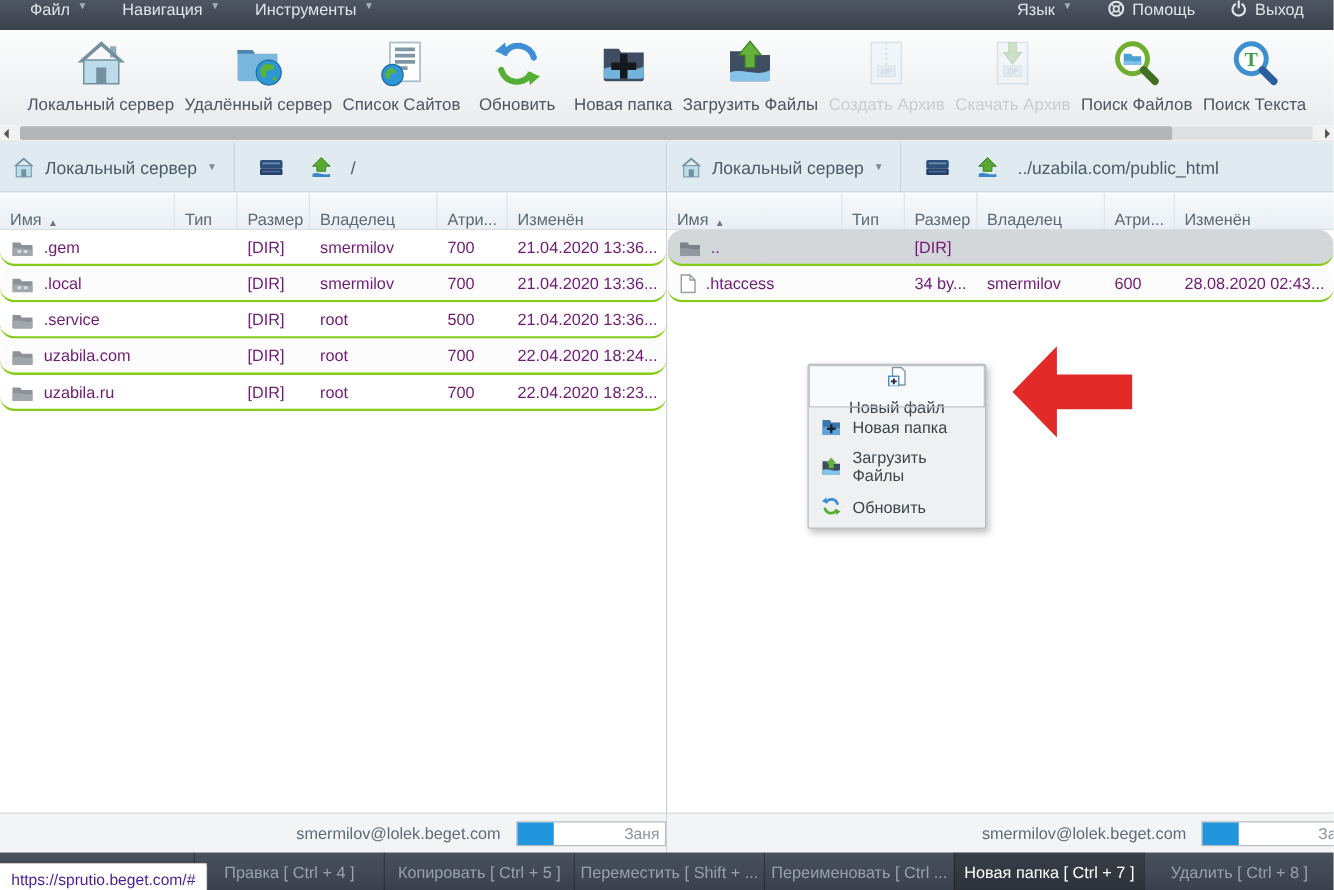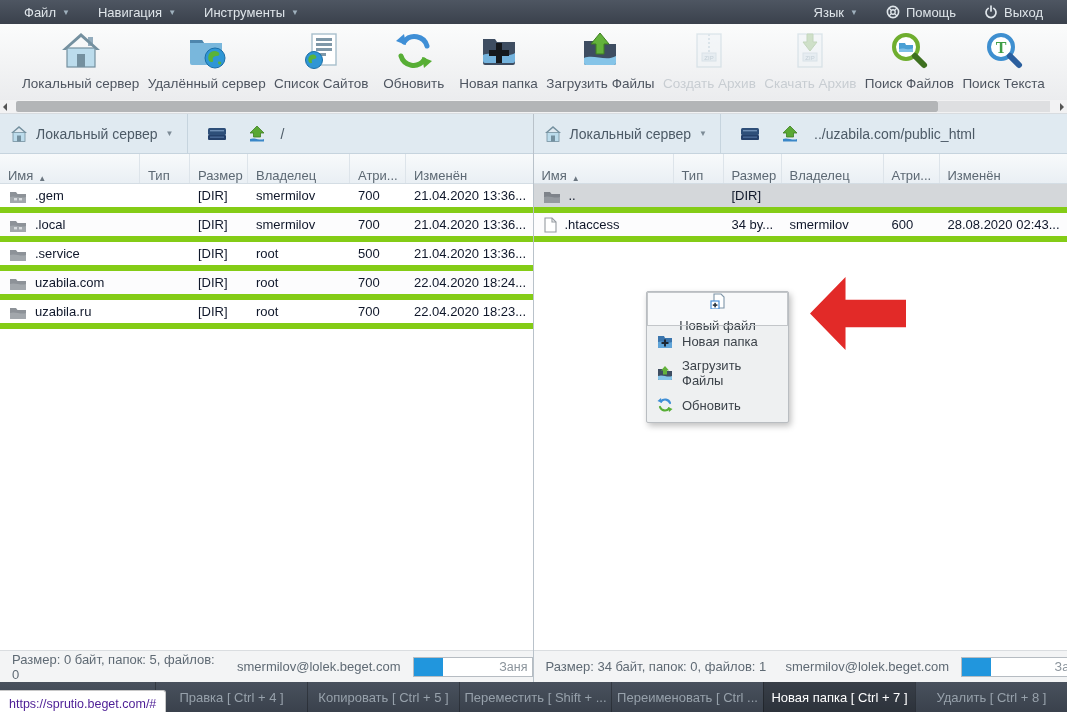--- a/index.html
+++ b/index.html
@@ -11,21 +11,21 @@
     position:relative;
     color:#5f6a74;
   }
   
   .menubar {
     height:24px; display:flex; align-items:center;
     background:linear-gradient(#4e5662,#3a414c);
     color:#dfe5ea; font-size:13px;
     padding:0 10px;
   }
-  .menubar .mitem { display:flex; align-items:center; gap:6px; padding:0 14px; cursor:pointer; height:24px; }
+  .menubar .mitem { display:flex; align-items:flex-start; gap:6px; padding:0 14px; cursor:pointer; height:24px; }
   .menubar .caret { font-size:8px; color:#9fb0bd; }
   .menubar .spacer { flex:1; }
   .micon { display:inline-flex; width:14px; height:14px; }
   
   .toolbar {
     height:76px; display:flex; align-items:flex-start;
     justify-content:space-between;
     background:linear-gradient(#fbfcfc,#ebecee);
     padding:5px 22px 0 22px;
   }
@@ -56,21 +56,21 @@
   .colheader {
     height:30px; display:flex; align-items:center;
     background:linear-gradient(#f8fafb,#e9eff4);
     border-bottom:1px solid #d4dde4; color:#5c6873; font-size:13px;
   }
   .colheader .cell { border-right:1px solid #dde4ea; height:100%; display:flex; align-items:flex-end; padding:0 8px; gap:5px; cursor:pointer; }
   .colheader .cell:last-child { border-right:none; }
   .sortmark { font-size:8px; color:#6b7680; }
   .c-name{width:140px;} .c-type{width:50px;} .c-size{width:58px;} .c-owner{width:102px;} .c-attr{width:56px;} .c-mod{flex:1;}
   .filelist { flex:1; background:#fff; overflow:hidden; }
-  .frow { height:29px; display:flex; align-items:center; border-bottom:6px solid #84cc16; color:#0f172a; cursor:pointer; }
+  .frow { height:29px; display:flex; align-items:center; border-bottom:2px solid #84cc16; color:#701a75; cursor:pointer;border-radius:12px; }
   .frow:nth-child(even){ background:#fcfcfd; }
   .frow.selected { background:#d4d7da; }
   .frow .cell { padding:0 8px; white-space:nowrap; overflow:hidden; }
   .frow .c-name { display:flex; align-items:center; gap:8px; padding-left:9px; }
   
   .pstatus {
     height:32px; background:#f3f4f5; border-top:1px solid #dadde0;
     display:flex; align-items:center; padding:0 0 0 12px; font-size:13px; color:#5f6a74; gap:12px;
   }
   .pstatus .acct { margin-left:auto; }
@@ -410,21 +410,20 @@
             <span>uzabila.ru</span>
           </div>
         <div class="cell c-type"></div>
         <div class="cell c-size">[DIR]</div>
         <div class="cell c-owner">root</div>
         <div class="cell c-attr">700</div>
         <div class="cell c-mod">22.04.2020 18:23...</div>
       </div>
     </div>
     <div class="pstatus">
-      <span>Размер: 0 байт, папок: 5, файлов: 0</span>
       <span class="acct">smermilov@lolek.beget.com</span>
       <div class="quota">
         <div class="fill"></div>
         <span class="qlabel">Заня</span>
       </div>
     </div>
   </div>
 
   <div class="panel right">
     <div class="pathbar">
@@ -505,21 +504,20 @@
             <span>.htaccess</span>
           </div>
         <div class="cell c-type"></div>
         <div class="cell c-size">34 by...</div>
         <div class="cell c-owner">smermilov</div>
         <div class="cell c-attr">600</div>
         <div class="cell c-mod">28.08.2020 02:43...</div>
       </div>
     </div>
     <div class="pstatus">
-      <span>Размер: 34 байт, папок: 0, файлов: 1</span>
       <span class="acct">smermilov@lolek.beget.com</span>
       <div class="quota">
         <div class="fill"></div>
         <span class="qlabel">Зан</span>
       </div>
     </div>
   </div>
 </div>
 
 <div class="ctxmenu">

